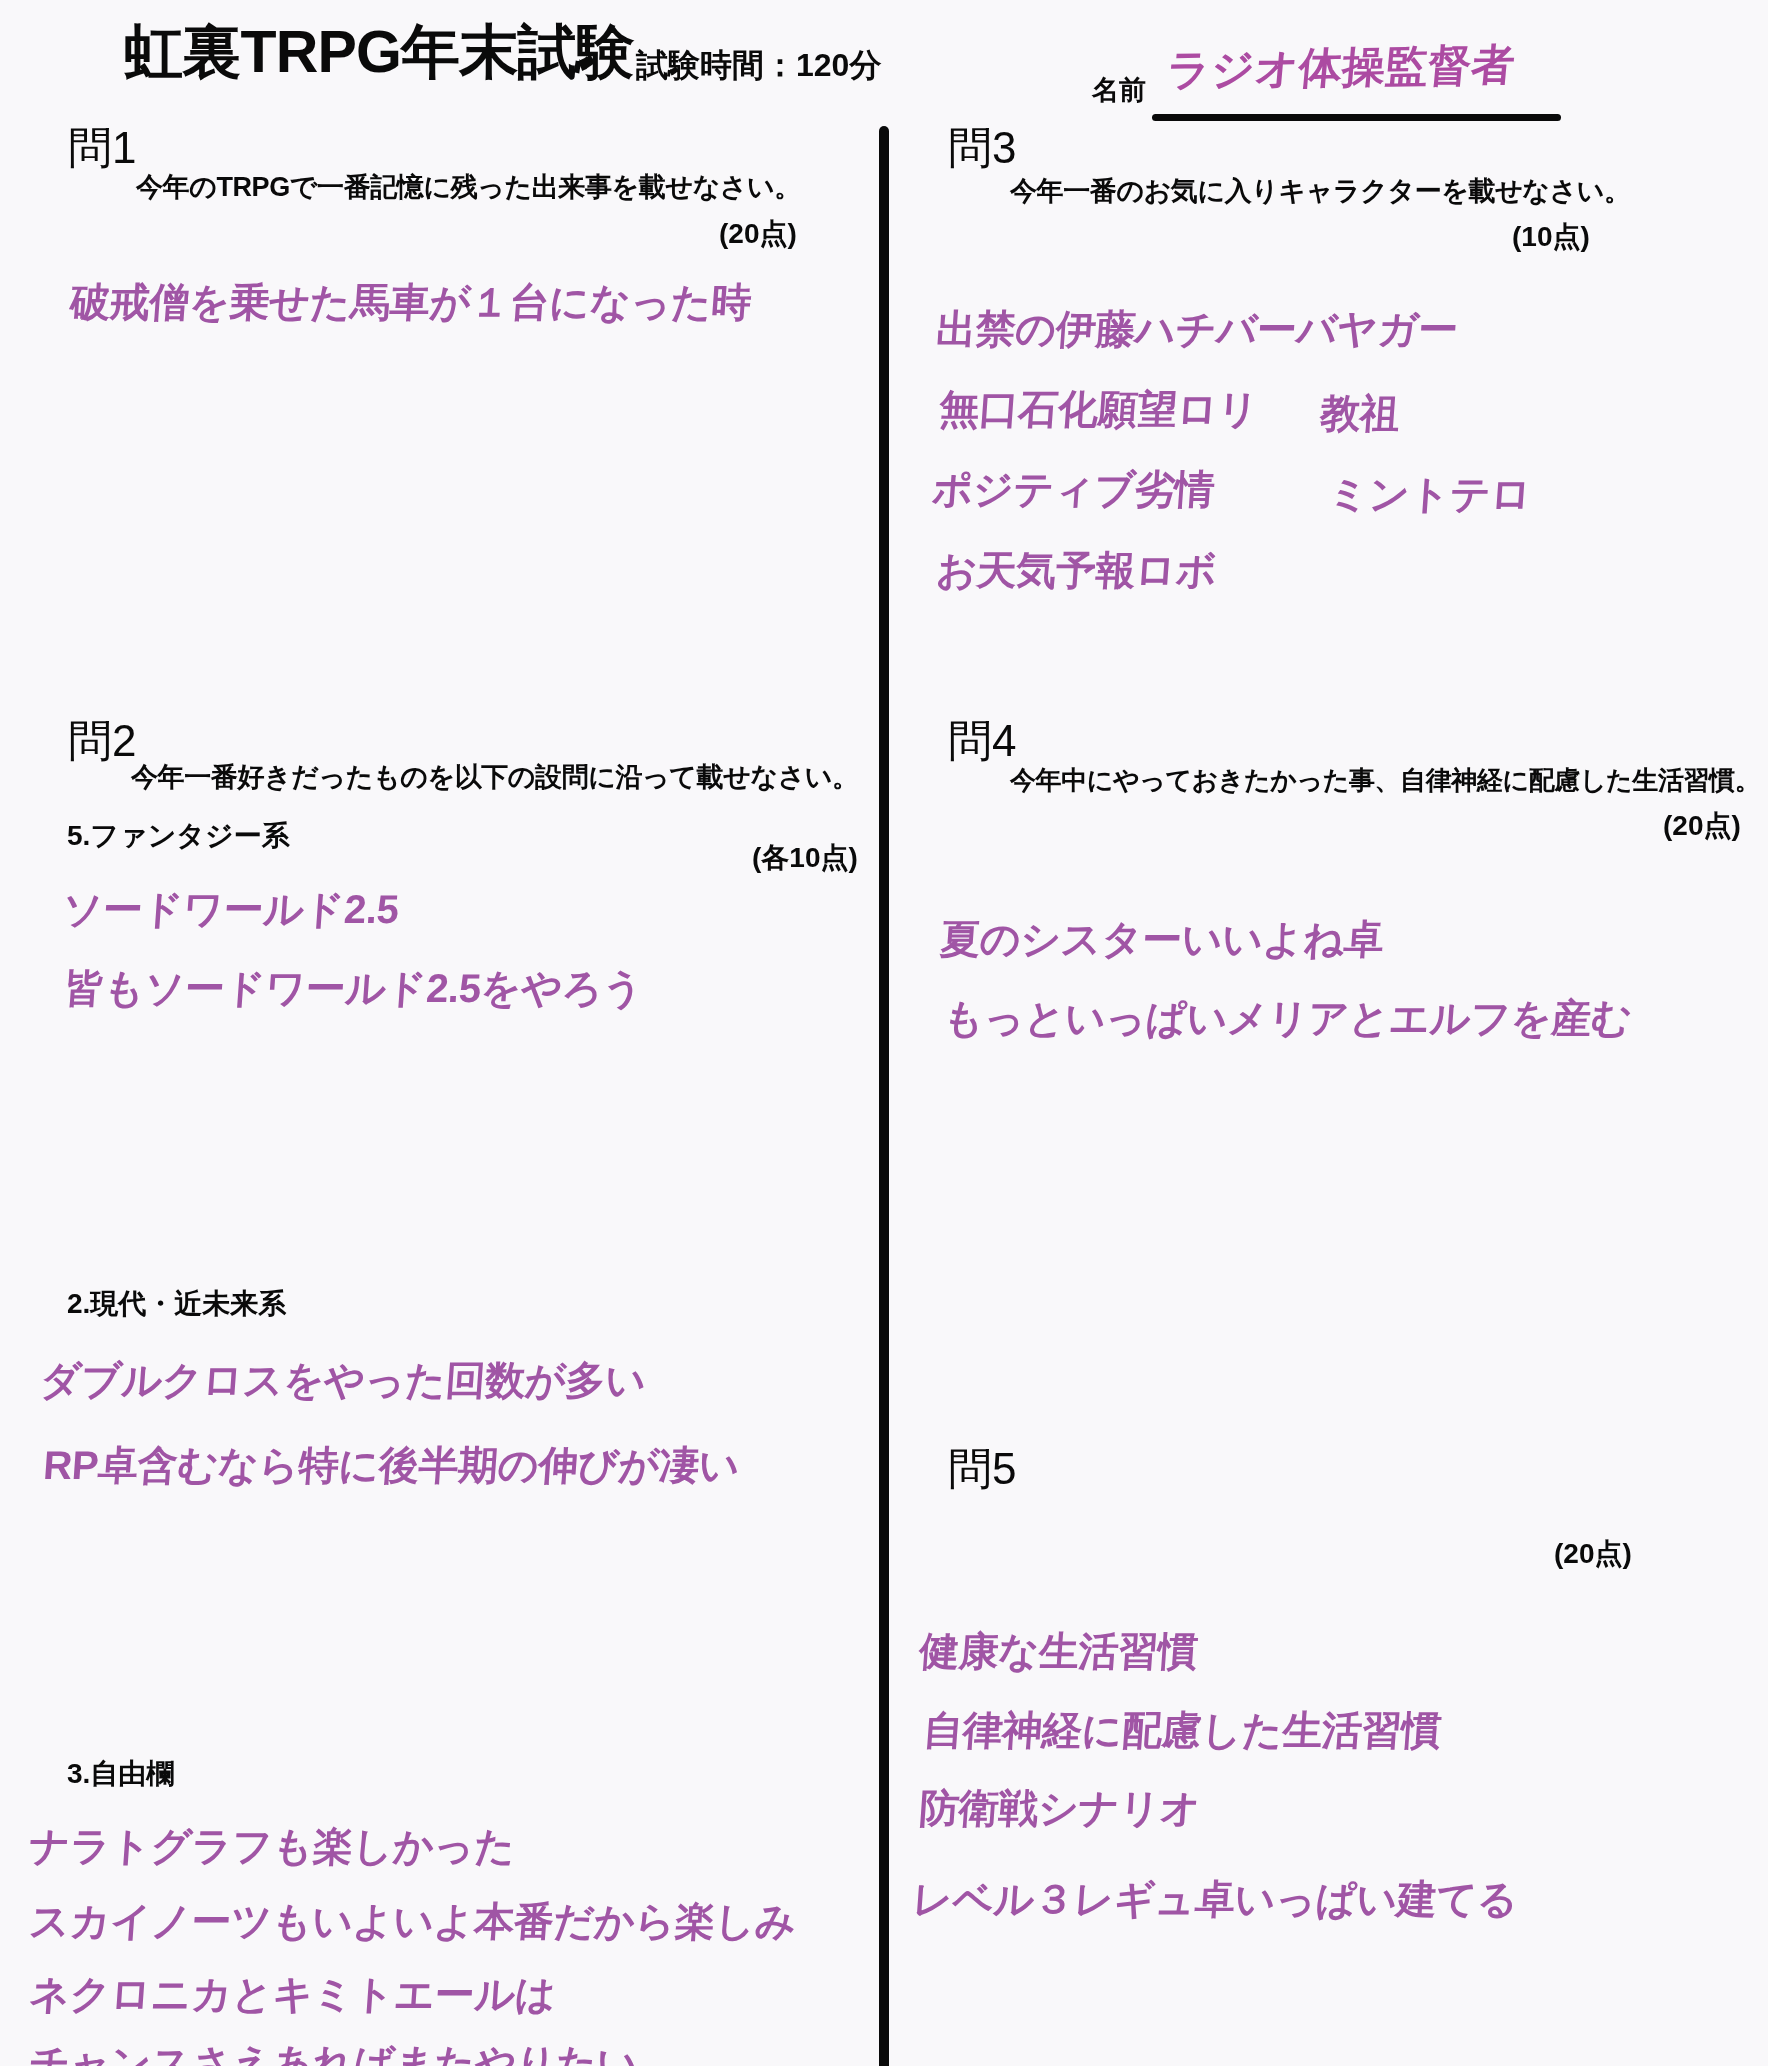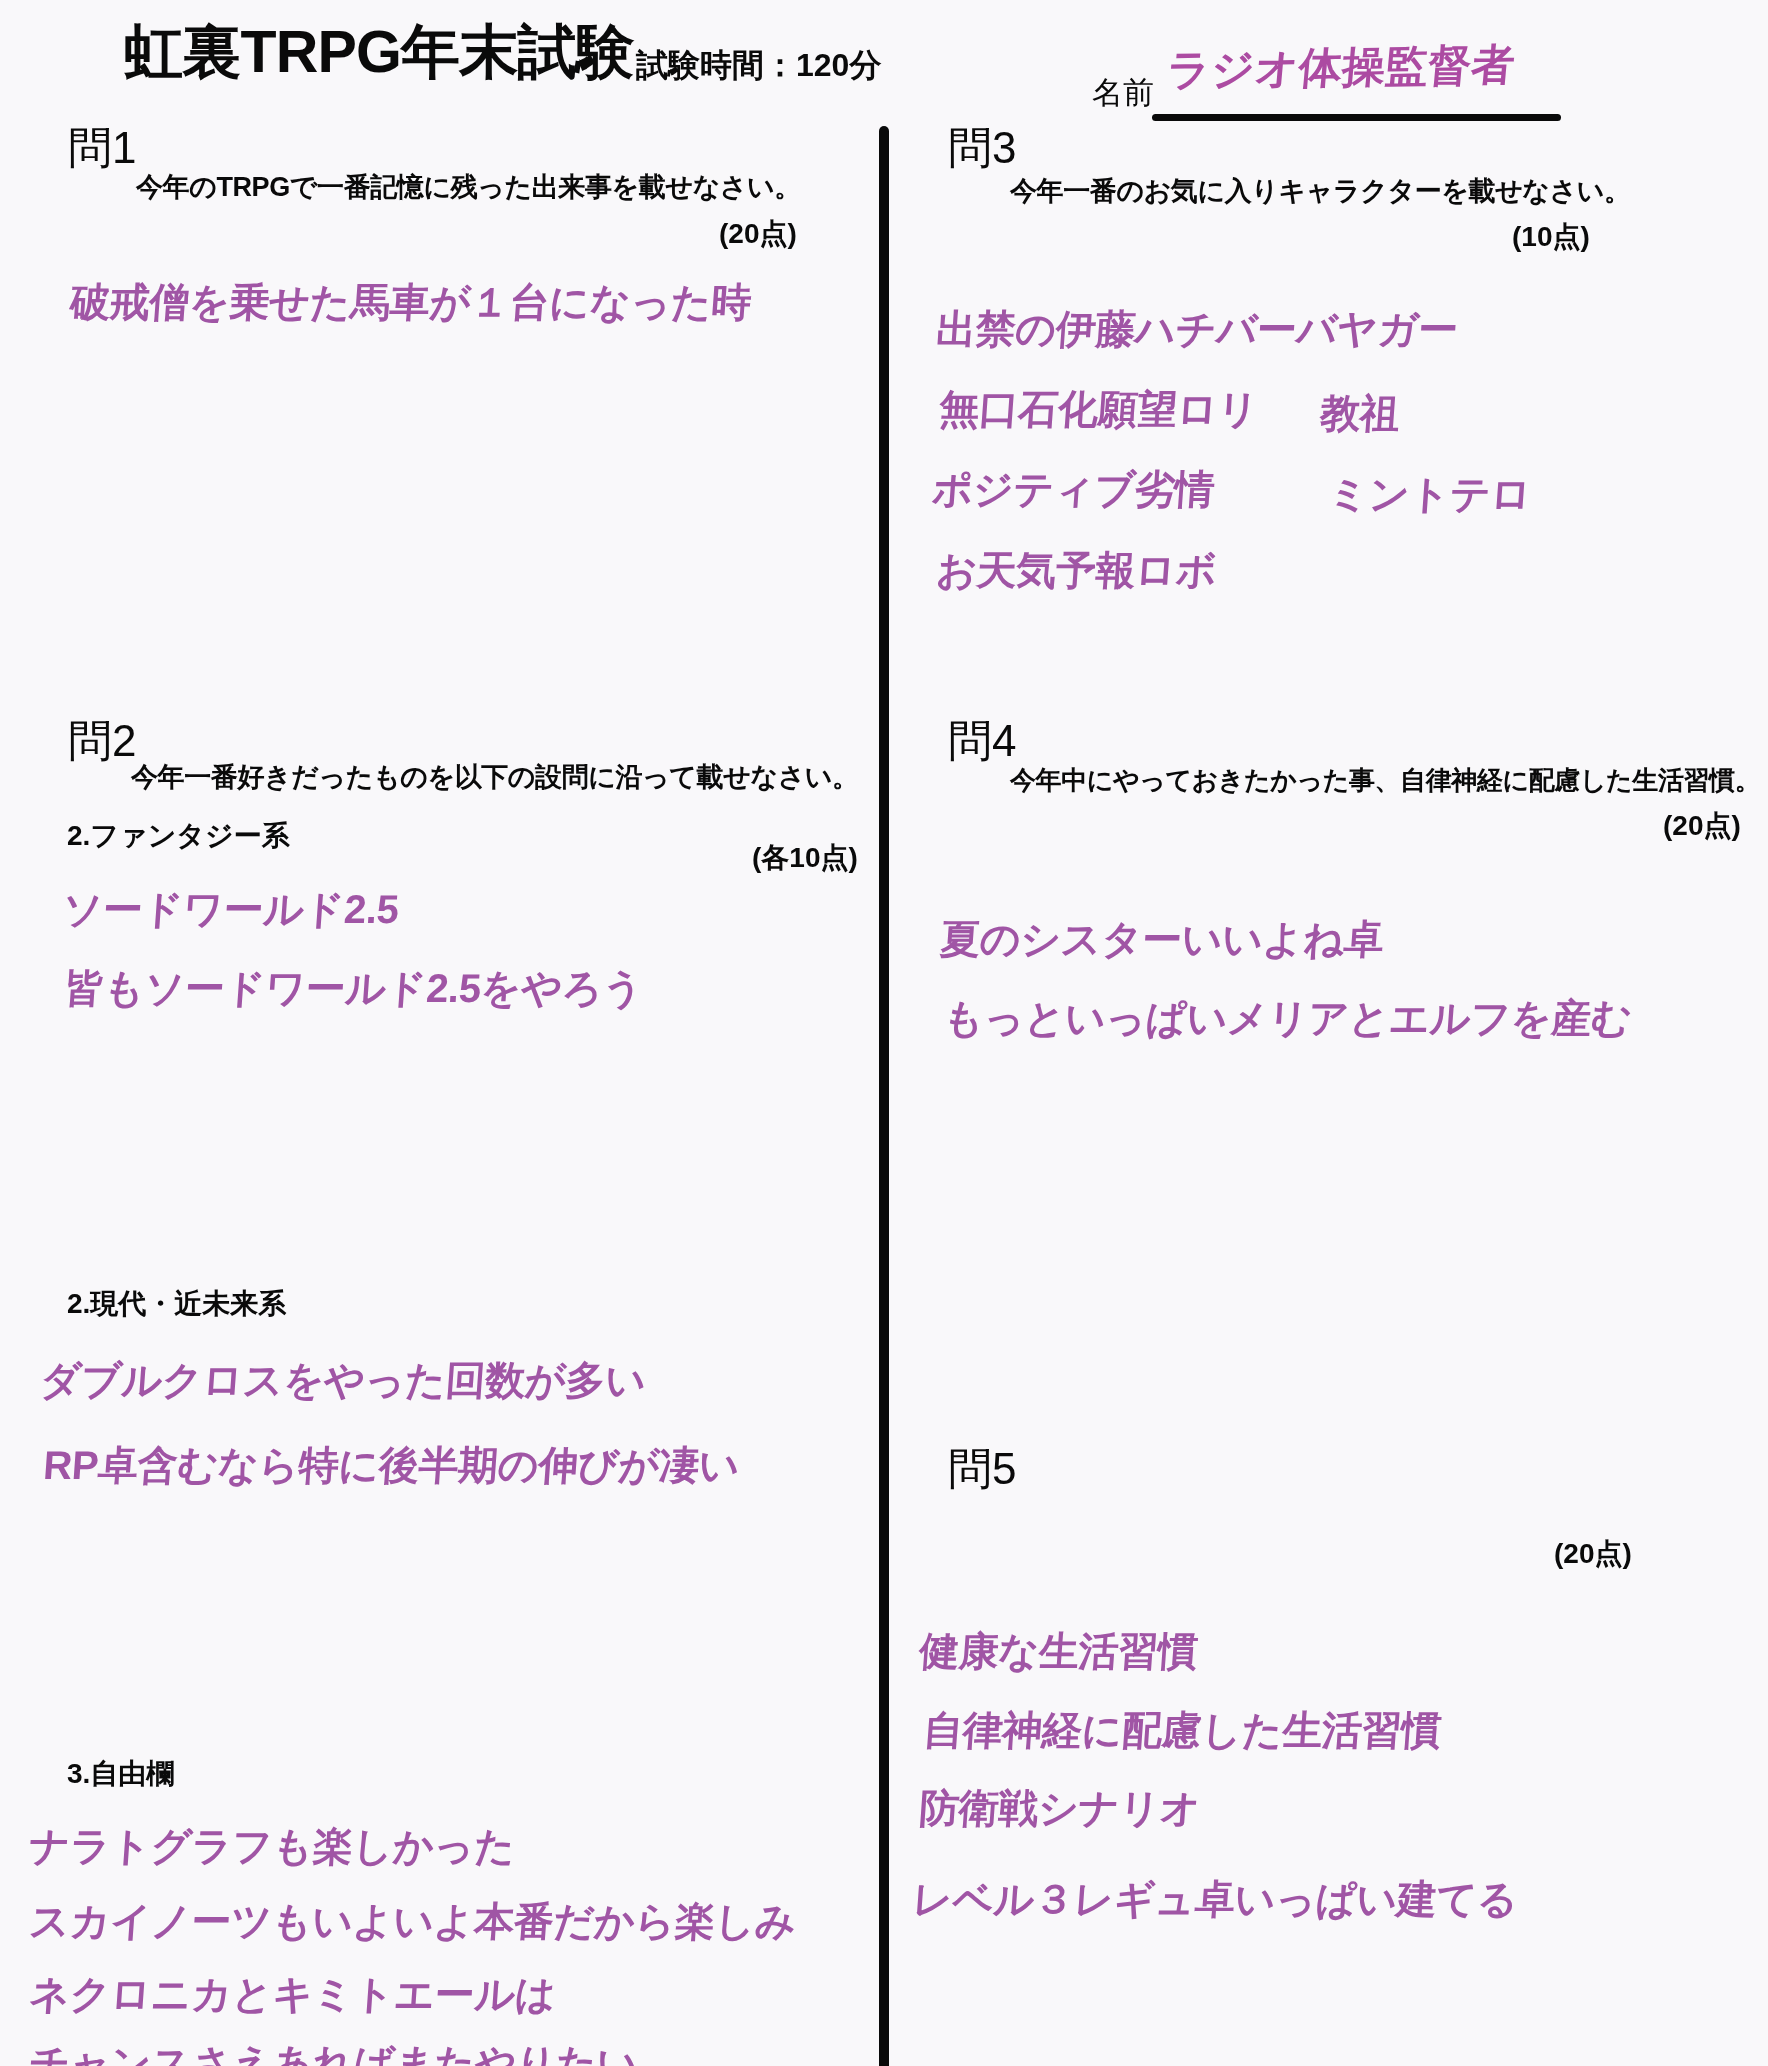--- a/index.html
+++ b/index.html
@@ -8,21 +8,21 @@
     background:var(--bg,#f9f8fa);
     font-family:"Liberation Sans","DejaVu Sans",sans-serif;
     color:#0a0a0a;
     position:relative;
     overflow:hidden;
   }
   .stage{position:absolute;inset:0;width:1769px;height:2211px;}
   .abs{position:absolute;white-space:nowrap;line-height:1;}
   .title{font-size:59px;font-weight:900;letter-spacing:-0.8px;}
   .examtime{font-size:32px;font-weight:800;}
-  .namelabel{font-size:31px;font-weight:400;}
+  .namelabel{font-size:27px;font-weight:700;}
   .nameval{
     font-size:43px;font-weight:800;color:var(--name,#ac4ba2);
     transform:skewX(-6deg) rotate(-1deg);transform-origin:left bottom;
   }
   .qlabel{font-size:44px;font-weight:400;}
   .prompt{font-size:27px;font-weight:700;letter-spacing:-0.4px;}
   .prompt.narrow{font-size:26px;}
   .points{font-size:28px;font-weight:700;}
   .sub{font-size:28px;font-weight:700;}
   .ans{
@@ -47,21 +47,21 @@
 
   <div class="abs qlabel" style="left:68px;top:126px;">問1</div>
   <div class="abs prompt" style="left:136px;top:174px;">今年のTRPGで一番記憶に残った出来事を載せなさい。</div>
   <div class="abs points" style="left:719px;top:220px;">(20点)</div>
   <div class="abs ans" style="left:69px;top:282px;">破戒僧を乗せた馬車が１台になった時</div>
 
   <div class="abs qlabel" style="left:68px;top:719px;">問2</div>
   <div class="abs prompt" style="left:131px;top:764px;">今年一番好きだったものを以下の設問に沿って載せなさい。</div>
   <div class="abs points" style="left:752px;top:844px;">(各10点)</div>
 
-  <div class="abs sub" style="left:67px;top:822px;">2.ファンタジー系</div>
+  <div class="abs sub" style="left:67px;top:822px;">5.ファンタジー系</div>
   <div class="abs ans" style="left:61px;top:889px;">ソードワールド2.5</div>
   <div class="abs ans" style="left:63px;top:968px;">皆もソードワールド2.5をやろう</div>
 
   <div class="abs sub" style="left:67px;top:1290px;">2.現代・近未来系</div>
   <div class="abs ans" style="left:39px;top:1360px;">ダブルクロスをやった回数が多い</div>
   <div class="abs ans" style="left:42px;top:1445px;">RP卓含むなら特に後半期の伸びが凄い</div>
 
   <div class="abs sub" style="left:67px;top:1760px;">3.自由欄</div>
   <div class="abs ans" style="left:28px;top:1826px;">ナラトグラフも楽しかった</div>
   <div class="abs ans" style="left:28px;top:1901px;">スカイノーツもいよいよ本番だから楽しみ</div>

